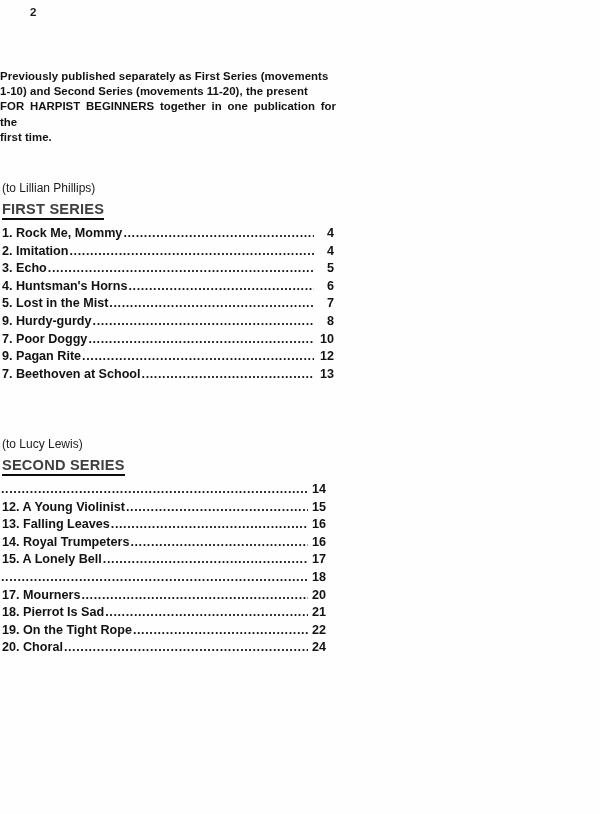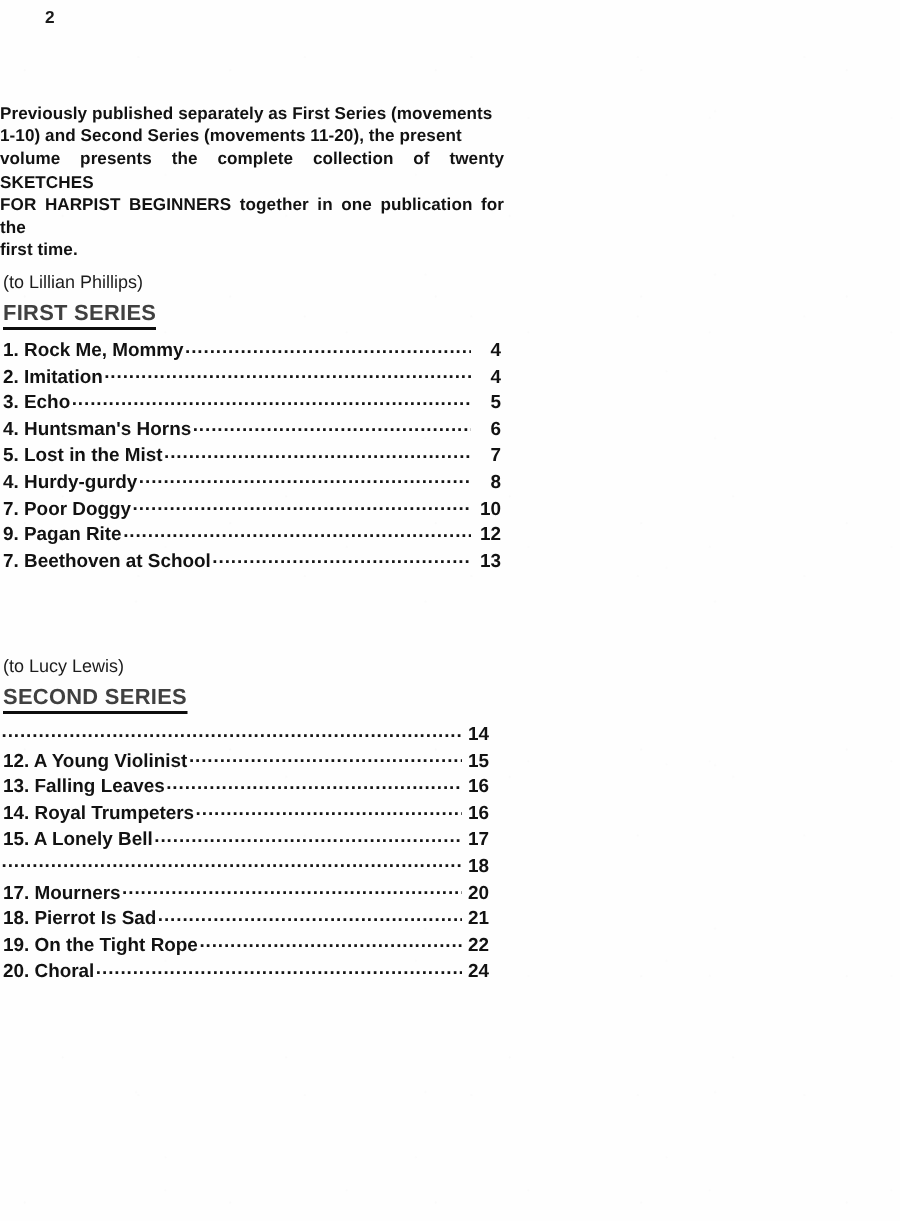--- a/index.html
+++ b/index.html
@@ -87,21 +87,21 @@
     border-bottom: 2.2px solid #0d0d0d;
   }
 
   .toc {
     list-style: none;
     margin: 3px 0 0 0;
     padding: 0;
   }
   .toc li {
     display: flex;
-    align-items: center;
+    align-items: flex-end;
     font-size: 12.6px;
     font-weight: 700;
     color: #121212;
     line-height: 17.6px;
     white-space: nowrap;
   }
   .toc .title {
     flex: 0 0 auto;
     padding-left: 2px;
   }
@@ -138,21 +138,20 @@
 
 <div class="page">
 
   <div class="speckle"></div>
 
   <div class="folio">2</div>
 
   <div class="intro">
     <div>Previously published separately as First Series (movements</div>
     <div>1-10) and Second Series (movements 11-20), the present</div>
-    <div>volume presents the complete collection of twenty SKETCHES</div>
     <div>FOR HARPIST BEGINNERS together in one publication for the</div>
     <div class="lastline">first time.</div>
   </div>
 
   <div class="section section-first">
     <div class="dedication">(to Lillian Phillips)</div>
     <div class="series-heading">FIRST SERIES</div>
     <ul class="toc toc-first">
       <li>
         <span class="title">1. Rock Me, Mommy</span>
@@ -173,21 +172,21 @@
         <span class="title">4. Huntsman's Horns</span>
         <span class="leader"></span>
         <span class="pageno">6</span>
       </li>
       <li>
         <span class="title">5. Lost in the Mist</span>
         <span class="leader"></span>
         <span class="pageno">7</span>
       </li>
       <li>
-        <span class="title">4. Hurdy-gurdy</span>
+        <span class="title">9. Hurdy-gurdy</span>
         <span class="leader"></span>
         <span class="pageno">8</span>
       </li>
       <li>
         <span class="title">7. Poor Doggy</span>
         <span class="leader"></span>
         <span class="pageno">10</span>
       </li>
       <li>
         <span class="title">9. Pagan Rite</span>

